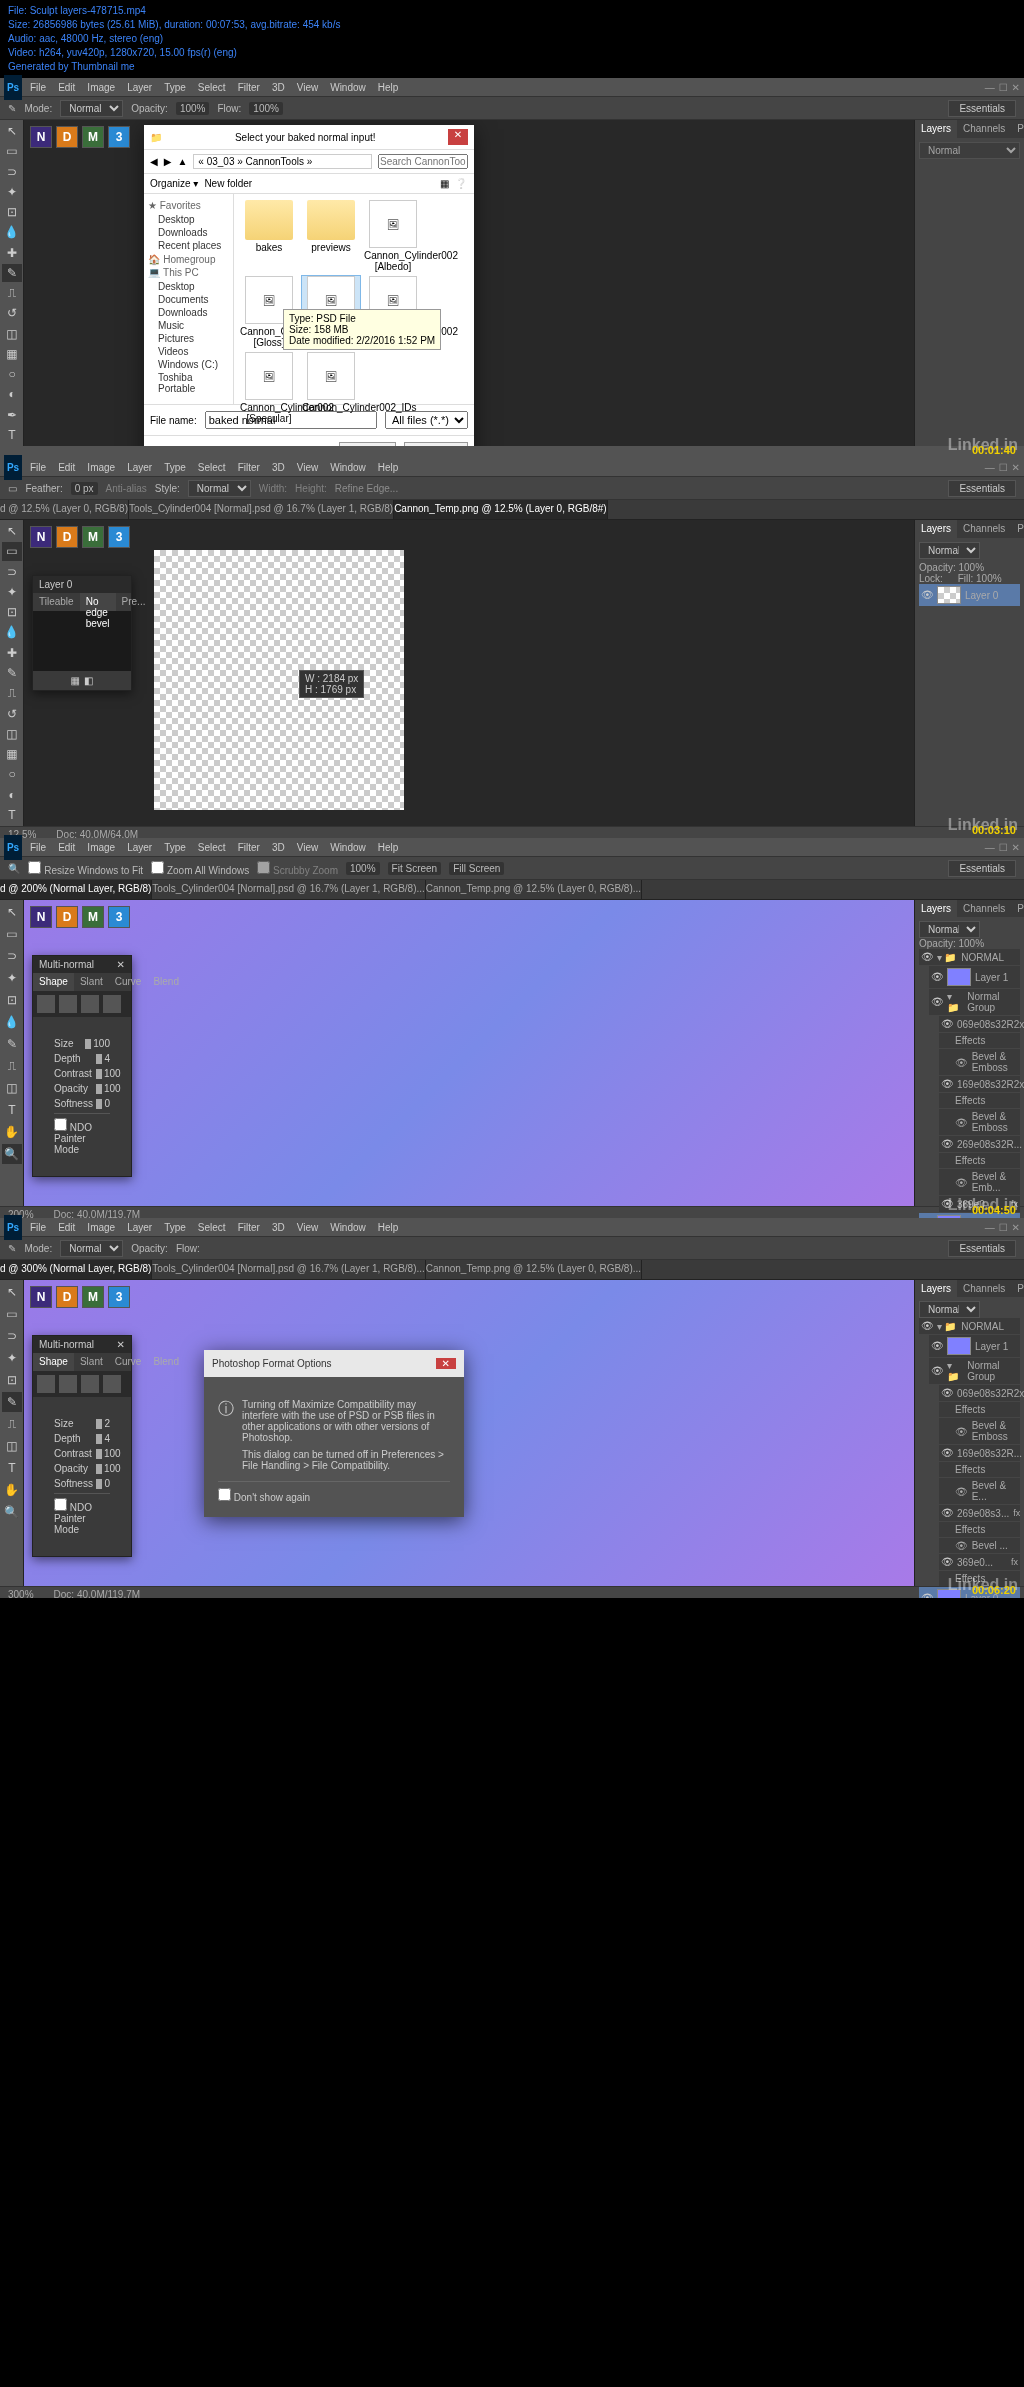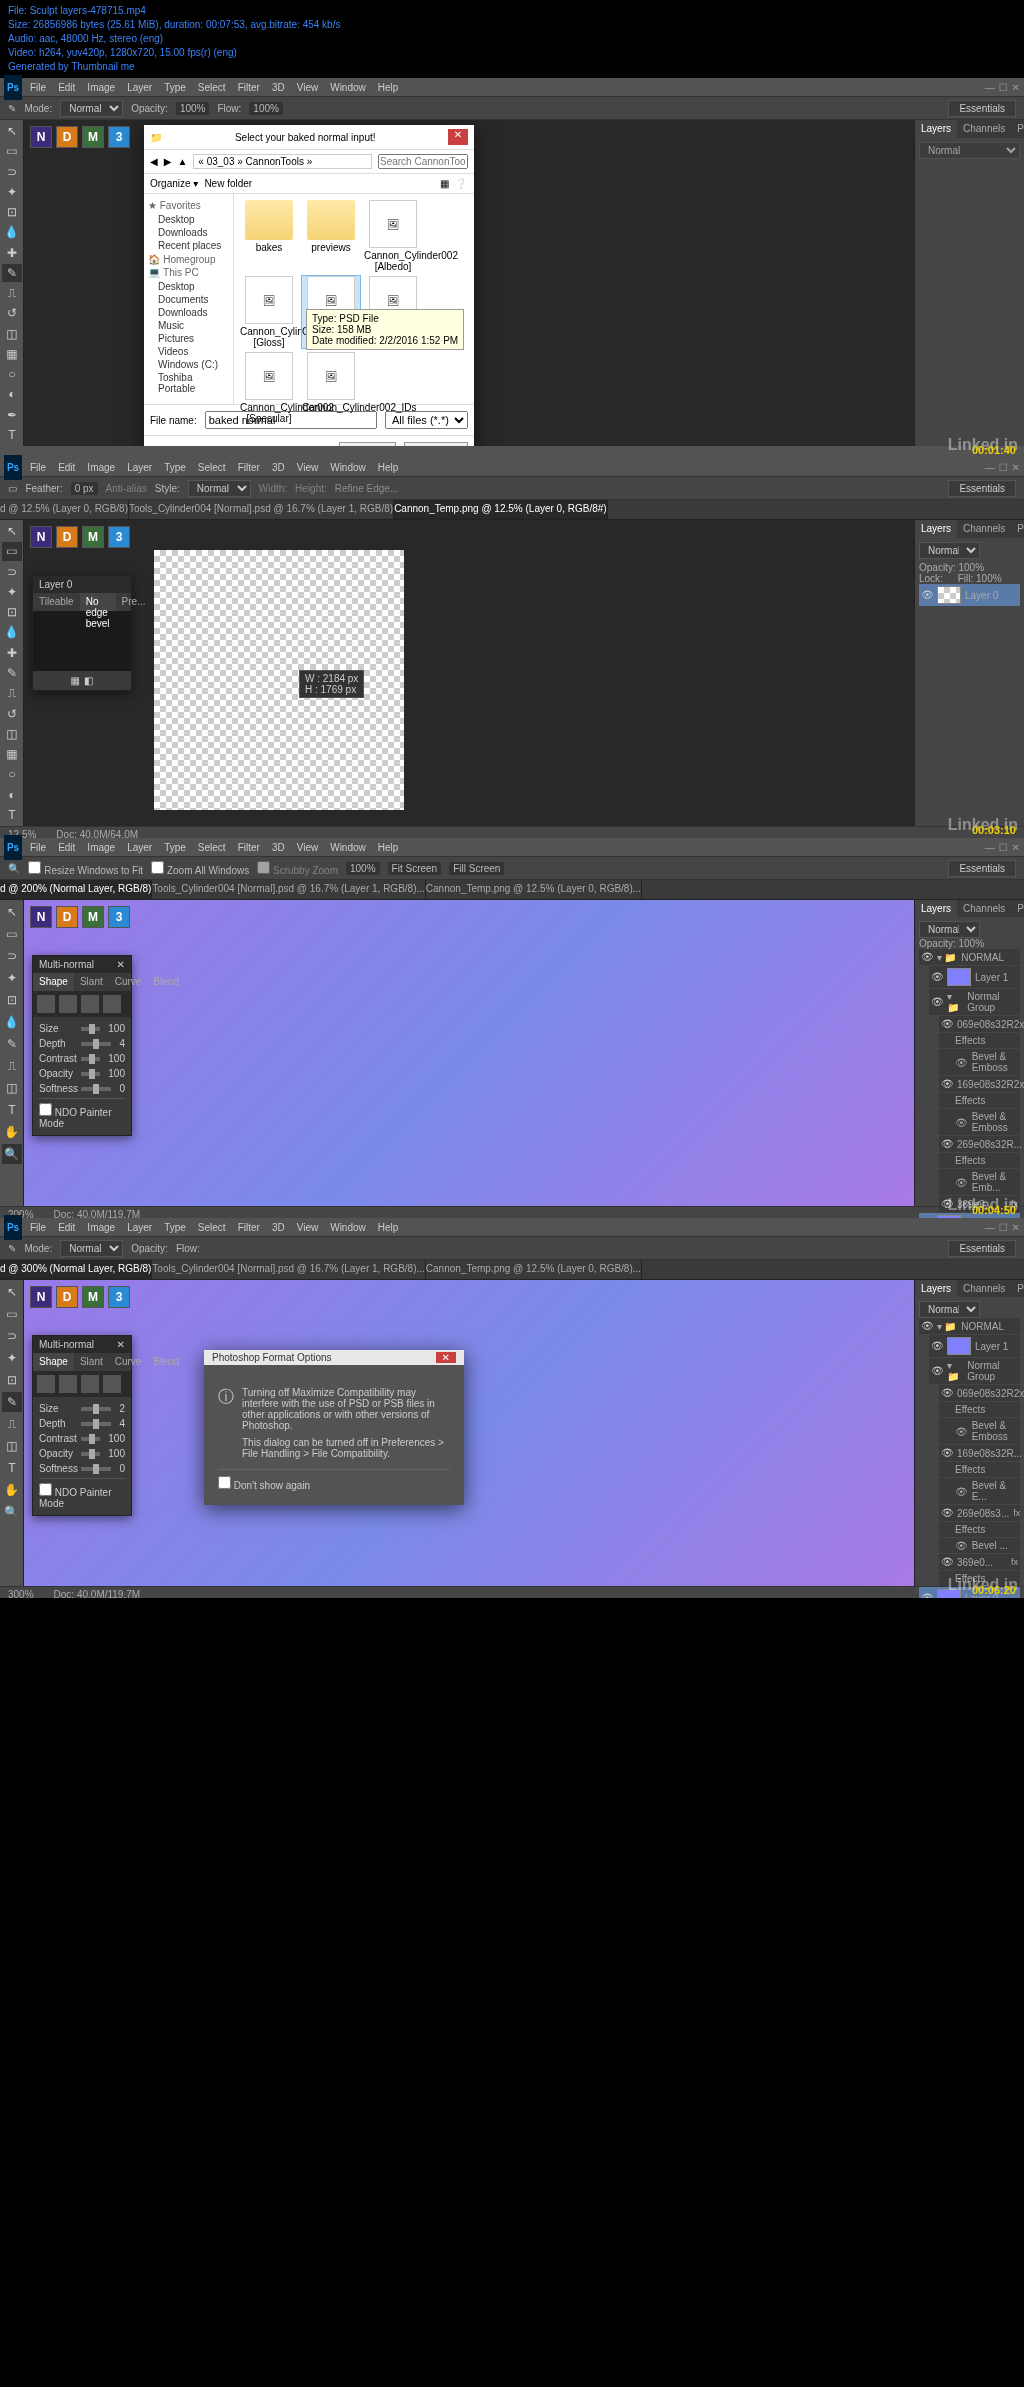--- a/index.html
+++ b/index.html
@@ -50,26 +50,26 @@
 .file-thumb{width:48px;height:48px;background:#fff;border:1px solid #ccc;margin:0 auto 2px;display:flex;align-items:center;justify-content:center}
 .folder-thumb{width:48px;height:40px;background:linear-gradient(#ffe9a8,#f5d376);border-radius:2px;margin:0 auto 2px}
 .tooltip{position:absolute;background:#ffffe1;border:1px solid #999;padding:3px 5px;font-size:10px;z-index:200}
 .dlg-bottom{border-top:1px solid #ddd;padding:6px;display:flex;align-items:center;gap:8px;font-size:11px}
 .dlg-bottom input,.dlg-bottom select{font-size:11px;padding:1px 2px}
 .btn{border:1px solid #999;background:#f0f0f0;padding:2px 14px;font-size:11px;cursor:pointer}
 .checker{background:repeating-conic-gradient(#ccc 0 25%,#fff 0 50%) 0 0/12px 12px}
 .normal-bg{background:linear-gradient(135deg,#9a7ae8,#7a8ae8,#a87ae8);position:relative}
 .floatp{position:absolute;background:#3a3a3a;border:1px solid #222;box-shadow:0 3px 10px rgba(0,0,0,.5);z-index:50}
 .floatp-title{background:#2a2a2a;padding:3px 6px;font-size:10px;color:#ccc;display:flex}
-.floatp-body{padding:6px;font-size:10px;color:#ccc}
+.floatp-body{padding:21px;font-size:10px;color:#ccc}
 .float-row{display:flex;gap:8px;margin-bottom:4px;align-items:center}
 .slider{height:4px;background:#666;flex:1;position:relative}
 .slider::after{content:'';position:absolute;width:6px;height:10px;background:#aaa;top:-3px;left:40%}
 .ps-dialog{position:absolute;background:#535353;color:#ccc;z-index:100;box-shadow:0 4px 20px rgba(0,0,0,.6)}
-.psd-title{background:#e8e8e8;color:#333;padding:2px 8px;font-size:11px;display:flex}
+.psd-title{background:#e8e8e8;color:#333;padding:8px 8px;font-size:11px;display:flex}
 .psd-body{padding:14px;font-size:10px}
 .psd-btn{border:1px solid #888;background:transparent;color:#ccc;padding:3px 20px;border-radius:10px;cursor:pointer}
 .watermark{position:absolute;right:6px;bottom:4px;color:rgba(255,255,255,.4);font-weight:bold;font-size:16px}
 .timestamp{position:absolute;right:8px;bottom:2px;color:#f0d000;font-size:11px;font-weight:bold}
 .dimhint{position:absolute;background:#333;color:#ccc;padding:2px 5px;font-size:9px;border:1px solid #555}
 .essentials{margin-left:auto;background:#3a3a3a;padding:2px 10px;font-size:10px;color:#ccc;border:1px solid #555}
 .layer-group{padding-left:10px}
 .fx{color:#aaa;font-size:9px;margin-left:auto}
 .chip{background:#333;padding:1px 4px;border-radius:2px}
 .select-drop{background:#3a3a3a;color:#ccc;border:1px solid #555;font-size:10px;padding:1px 4px}
@@ -206,21 +206,21 @@
                 <div>Cannon_Cylinder002 [Roughness]</div>
               </div>
             <div class="file-item">
                 <div class="file-thumb">🖼</div>
                 <div>Cannon_Cylinder002 [Specular]</div>
               </div>
             <div class="file-item">
                 <div class="file-thumb">🖼</div>
                 <div>Cannon_Cylinder002_IDs</div>
               </div>
-            <div class="tooltip" style="left:72px;top:115px">
+            <div class="tooltip" style="left:49px;top:115px">
               <div>Type: PSD File</div>
               <div>Size: 158 MB</div>
               <div>Date modified: 2/2/2016 1:52 PM</div>
             </div>
           </div>
         </div>
         <div class="dlg-bottom">
           <span>File name:</span>
           <input style="flex: 1 1 0%;" value="baked normal">
           <select><option>All files (*.*)</option></select>

